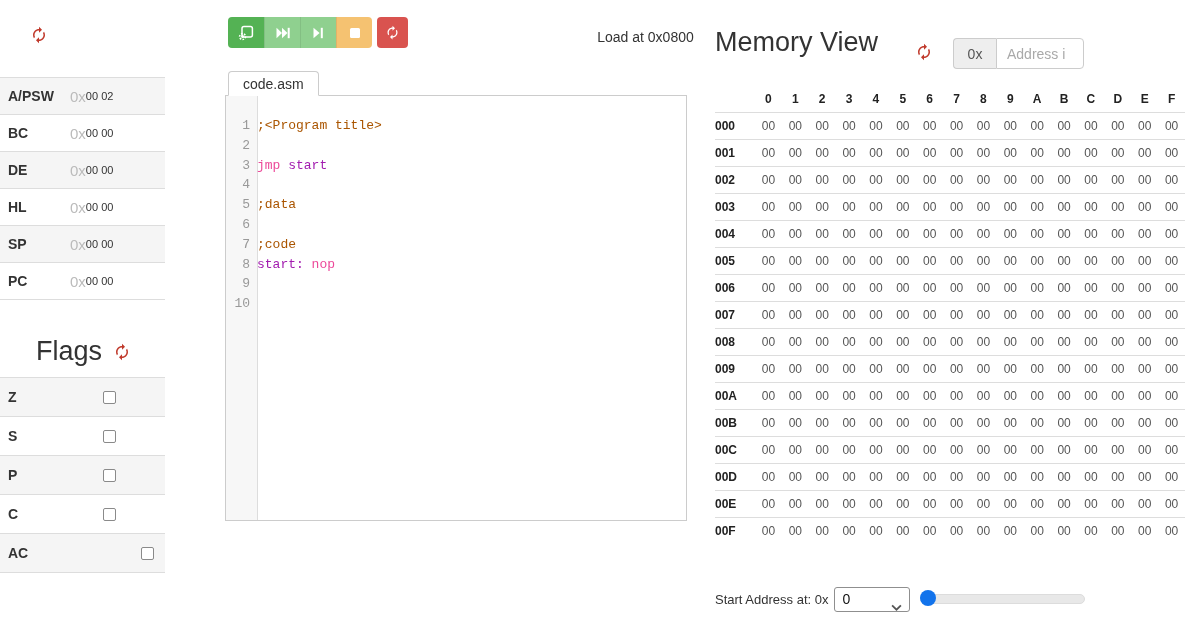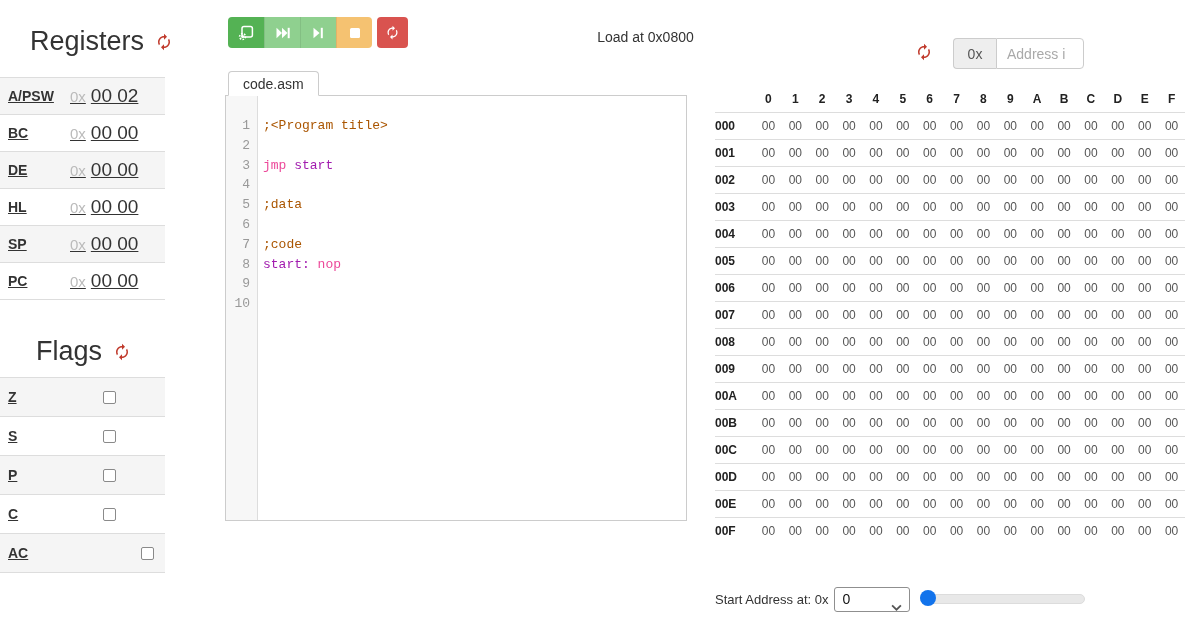--- a/index.html
+++ b/index.html
@@ -7,25 +7,25 @@
        font-family:"Liberation Sans",sans-serif;color:#333;}
 
   
   .panel-title{position:absolute;display:flex;align-items:center;gap:11px;
                font-size:27px;color:#333;}
   .panel-title svg{display:block;}
 
   
   .side-table{position:absolute;width:165px;border-top:1px solid #ddd;}
   .side-row{display:flex;align-items:center;height:36px;padding:0 8px;
-            border-bottom:1px solid #ddd;background:#fff;text-decoration:underline;}
+            border-bottom:1px solid #ddd;background:#fff;}
   .side-row.striped{background:#f5f5f5;}
   .side-label{width:62px;font-weight:bold;font-size:14px;color:#333;}
   .hex-prefix{color:#bbb;font-size:15px;}
-  .reg-val{color:#333;font-size:19px;margin-left:5px;}
+  .reg-val{color:#333;font-size:11px;}
   .flag-box{margin-left:33px;width:13px;height:13px;appearance:none;-webkit-appearance:none;
             border:1px solid #8a8a8a;border-radius:2px;background:#fff;margin-top:0;margin-bottom:0;}
 
   
   .toolbar{position:absolute;left:228px;top:17px;display:flex;align-items:center;}
   .btn-group{display:flex;border-radius:4px;overflow:hidden;}
   .tb-btn{border:none;outline:none;height:31px;width:36px;display:flex;align-items:center;
           justify-content:center;cursor:pointer;padding:0;}
   .tb-btn.grouped + .tb-btn.grouped{border-left:1px solid rgba(0,0,0,0.08);}
   .tb-btn.solo{border-radius:4px;margin-left:5px;width:31px;}
@@ -38,21 +38,21 @@
               border-radius:4px 4px 0 0;font-size:14px;color:#333;z-index:2;line-height:18px;}
   .editor{position:absolute;left:225px;top:95px;width:462px;height:426px;box-sizing:border-box;
           border:1px solid #ccc;background:#fff;z-index:1;}
   .editor-gutter-bg{position:absolute;left:0;top:0;bottom:0;width:31px;background:#f7f7f7;
                     border-right:1px solid #ddd;}
   .editor-lines{position:absolute;left:0;top:20px;right:0;
                 font-family:"Liberation Mono",monospace;font-size:13px;line-height:19.8px;}
   .editor-line{display:flex;height:19.8px;}
   .line-num{width:31px;box-sizing:border-box;text-align:right;padding-right:7px;color:#999;
             flex:0 0 31px;}
-  .line-code{padding-left:6px;white-space:pre;color:#1a1a1a;}
+  .line-code{white-space:pre;color:#1a1a1a;}
   .tok-comment{color:#aa5500;}
   .tok-keyword{color:#ec4899;}
   .tok-plain{color:#a21caf;}
 
   
   .mem-refresh{position:absolute;left:915px;top:43px;}
   .addr-group{position:absolute;left:953px;top:38px;display:flex;height:31px;box-sizing:border-box;}
   .addr-prefix{display:flex;align-items:center;justify-content:center;width:42px;background:#eee;
                border:1px solid #ccc;border-right:none;border-radius:4px 0 0 4px;font-size:14px;color:#555;}
   .addr-input{width:88px;border:1px solid #ccc;border-radius:0 4px 4px 0;font-size:14px;
@@ -79,21 +79,20 @@
           border:1px solid #dcdcdc;border-radius:5px;}
   .slider-thumb{position:absolute;left:-1px;top:-5px;width:16px;height:16px;border-radius:50%;
                 background:#1273eb;}
 </style>
 </head>
 <body>
 
 <div id="app">
 
   <div class="panel-title" style="left:30px;top:26px;">
-    <span>Registers</span>
     <span class="title-icon">
         <svg width="18" height="18" viewBox="0 0 24 24">
           <path fill="#c0392b" d="M12 6v3l4-4-4-4v3c-4.42 0-8 3.58-8 8 0 1.57.46 3.03 1.24 4.26L6.7 14.8c-.45-.83-.7-1.79-.7-2.8 0-3.31 2.69-6 6-6zm6.76 1.74L17.3 9.2c.44.84.7 1.79.7 2.8 0 3.31-2.69 6-6 6v-3l-4 4 4 4v-3c4.42 0 8-3.58 8-8 0-1.57-.46-3.03-1.24-4.26z"></path>
         </svg>
       </span>
   </div>
   <div class="side-table" style="top:77px;">
       <div class="side-row striped">
         <span class="side-label">A/PSW</span>
         <span class="hex-prefix">0x</span>
@@ -243,20 +242,23 @@
           <span class="line-num">9</span>
           <span class="line-code"></span>
         </div>
         <div class="editor-line">
           <span class="line-num">10</span>
           <span class="line-code"></span>
         </div>
       </div>
   </div>
 
+  <div class="panel-title" style="left:715px;top:27px;">
+    <span>Memory View</span>
+  </div>
   <span class="mem-refresh"><svg width="18" height="18" viewBox="0 0 24 24">
         <path fill="#c0392b" d="M12 6v3l4-4-4-4v3c-4.42 0-8 3.58-8 8 0 1.57.46 3.03 1.24 4.26L6.7 14.8c-.45-.83-.7-1.79-.7-2.8 0-3.31 2.69-6 6-6zm6.76 1.74L17.3 9.2c.44.84.7 1.79.7 2.8 0 3.31-2.69 6-6 6v-3l-4 4 4 4v-3c4.42 0 8-3.58 8-8 0-1.57-.46-3.03-1.24-4.26z"></path>
       </svg></span>
   <div class="addr-group">
     <span class="addr-prefix">0x</span>
     <input class="addr-input" type="text" placeholder="Address i" style="">
   </div>
   <div class="mem-table">
       <div class="mem-row mem-header">
         <span class="mem-addr"></span>

